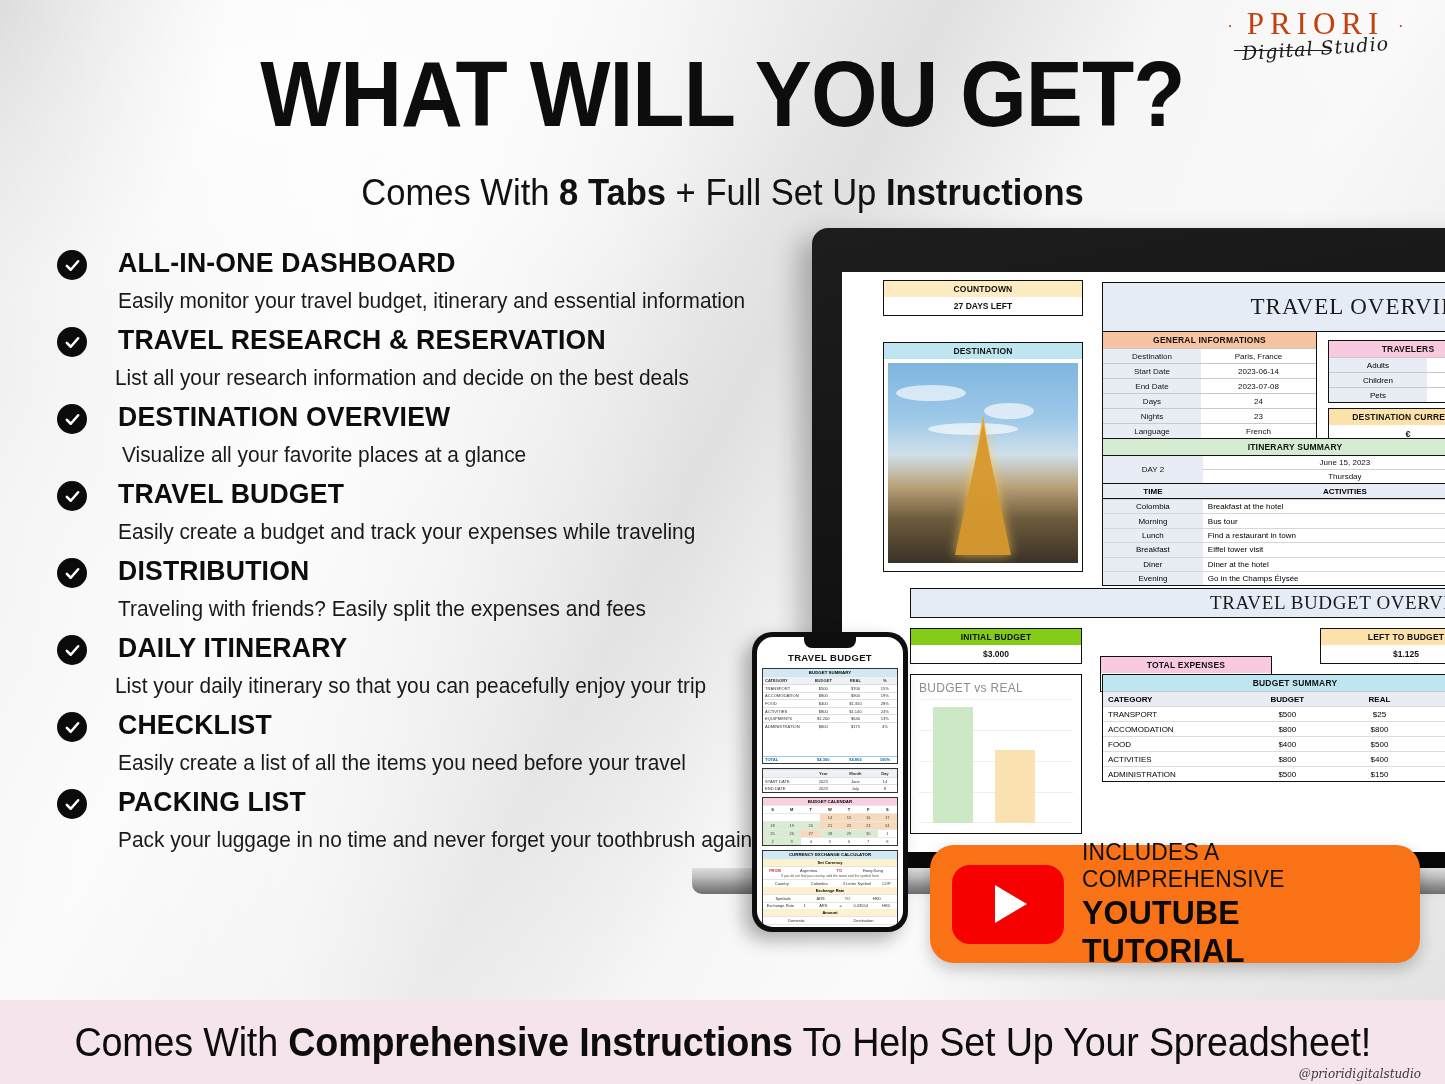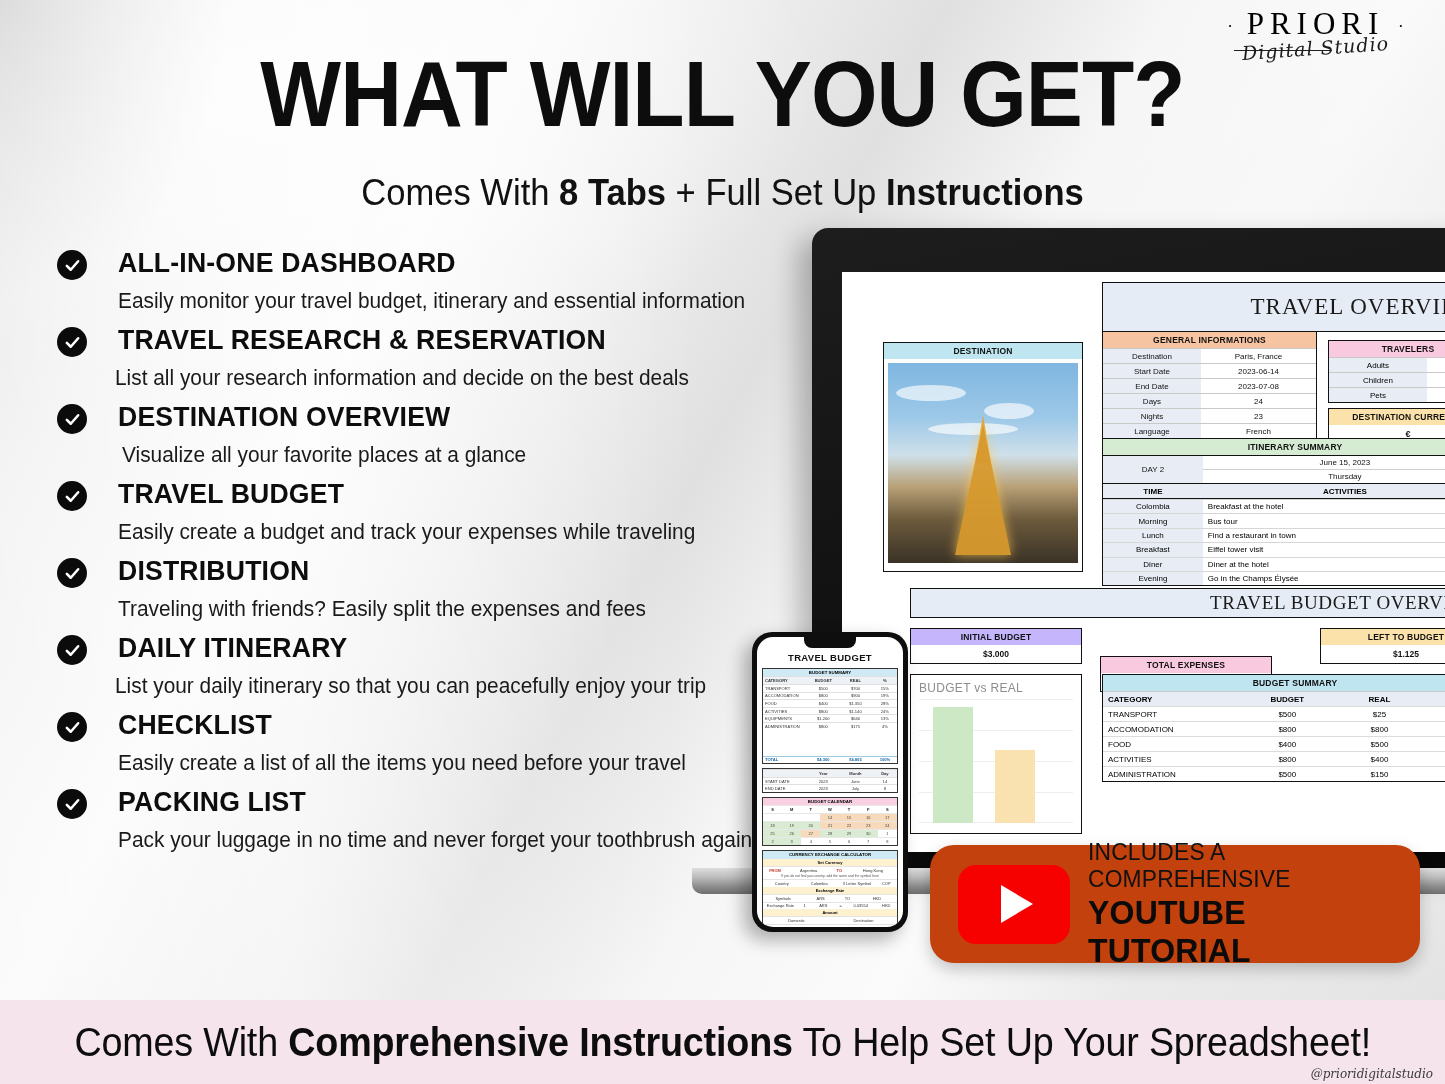--- a/index.html
+++ b/index.html
@@ -31,21 +31,21 @@
     background:radial-gradient(ellipse at 0% 0%, rgba(150,150,150,.28) 0%, rgba(150,150,150,0) 70%);
   }
 
   
   .logo {
     position:absolute; right:22px; top:6px; width:215px; height:70px;
     text-align:center; z-index:30;
   }
   .logo .brand {
     font-family:"Liberation Serif", serif;
-    font-size:31px; letter-spacing:6px; color:#000000; line-height:36px;
+    font-size:31px; letter-spacing:6px; color:#c2410c; line-height:36px;
     white-space:nowrap;
   }
   .logo .brand .dot { font-size:17px; vertical-align:middle; letter-spacing:0; }
   .logo .sub {
     font-family:"DejaVu Serif", serif;
     font-style:italic; font-size:19px; color:#1b1b1b;
     margin-top:-8px; letter-spacing:1px; transform:rotate(-4deg);
   }
   .logo .rule {
     position:absolute; left:26px; top:44px; width:98px; height:1px; background:#222;
@@ -208,21 +208,21 @@
 
   
   .row2 { position:relative; margin-top:8px; }
   .bo-title {
     position:absolute; left:60px; top:0; width:578px; height:30px;
     background:#e6ecf6; border:1.6px solid #111;
     display:flex; align-items:center; justify-content:flex-end; padding-right:6px;
     font-family:"Liberation Serif", serif; font-size:19px; color:#1a1a1a; letter-spacing:.6px;
   }
   .kpi { position:absolute; top:40px; width:172px; }
-  .kpi.k1 { left:60px; }  .kpi.k1 .bhead { background:#c4b5fd; }
+  .kpi.k1 { left:60px; }  .kpi.k1 .bhead { background:#84cc16; }
   .kpi.k2 { left:250px;margin-top:28px; } .kpi.k2 .bhead { background:#f9c9e0; }
   .kpi.k3 { left:470px; } .kpi.k3 .bhead { background:#fbe2ab; }
 
   .chartbox {
     position:absolute; left:60px; top:86px; width:172px; height:160px;
     border:1.6px solid #111; background:#fff; padding:6px 8px;
   }
   .chartbox .ct { font-size:12px; color:#8d8d8d; letter-spacing:.3px; }
   .chartbox .plot { position:relative; height:124px; margin-top:4px; }
   .chartbox .gl { position:absolute; left:0; right:0; height:1px; background:#eee; }
@@ -280,23 +280,23 @@
   .pcal div.o { background:#f7d9bb; }
 
   .pfx .frow { display:flex; font-size:4px; border-top:.5px solid #e4e4e4; }
   .pfx .frow div { padding:.9px 1px; text-align:center; color:#333; }
   .pfx .sect { background:#fdf1cf; font-size:4px; font-weight:bold; text-align:center; padding:1px 0; }
   .pfx .note { font-size:3.4px; text-align:center; color:#555; padding:.8px 0; }
 
   
   .ytbadge {
     position:absolute; left:930px; top:845px; width:490px; height:118px; z-index:40;
-    background:#c2410c; border-radius:24px;
+    background:#f97316; border-radius:24px;
     box-shadow:0 6px 16px rgba(0,0,0,.22);
-    display:flex; align-items:center; padding-left:28px;
+    display:flex; align-items:center; padding-left:22px;
   }
   .ytbadge .ytlogo {
     width:112px; height:79px; background:#f70000; border-radius:18px;
     display:flex; align-items:center; justify-content:center; flex:0 0 auto;
   }
   .ytbadge .ytlogo .tri {
     width:0; height:0; border-left:32px solid #fff;
     border-top:19px solid transparent; border-bottom:19px solid transparent;
     margin-left:6px;
   }
@@ -311,21 +311,21 @@
     background:#f5e4ec; z-index:50;
     display:flex; align-items:center; justify-content:center;
   }
   .footer .ftext {
     font-size:41px; color:#0d0d0d; letter-spacing:-.2px;
     transform:scaleX(.92); transform-origin:center;
     white-space:nowrap;
   }
   .footer .ftext b { font-weight:bold; }
   .footer .handle {
-    position:absolute; right:12px; bottom:3px;
+    position:absolute; right:24px; bottom:3px;
     font-family:"DejaVu Serif", serif; font-style:italic;
     font-size:12px; color:#3a3a3a;margin-top:27px;
   }
 </style>
 </head>
 <body>
 
 <div id="bg">
   <div class="soft-shadow"></div>
 </div>
@@ -433,20 +433,24 @@
   <div class="lid"></div>
   <div class="base"></div>
 
   <div class="screen">
     <div class="sheet">
 
       <div class="row1">
 
         <div class="overview-title">TRAVEL OVERVIEW</div>
 
+        <div class="box countdown">
+          <div class="bhead">COUNTDOWN</div>
+          <div class="bval">27 DAYS LEFT</div>
+        </div>
 
         <div class="box destination">
           <div class="bhead">DESTINATION</div>
           <div class="photo">
             <div class="cloud" style="left:8px;top:22px;"></div>
             <div class="cloud" style="left:96px;top:40px;width:50px;"></div>
             <div class="cloud" style="left:40px;top:60px;width:90px;height:12px;"></div>
             <div class="tower2"></div>
             <div class="tower"></div>
           </div>

